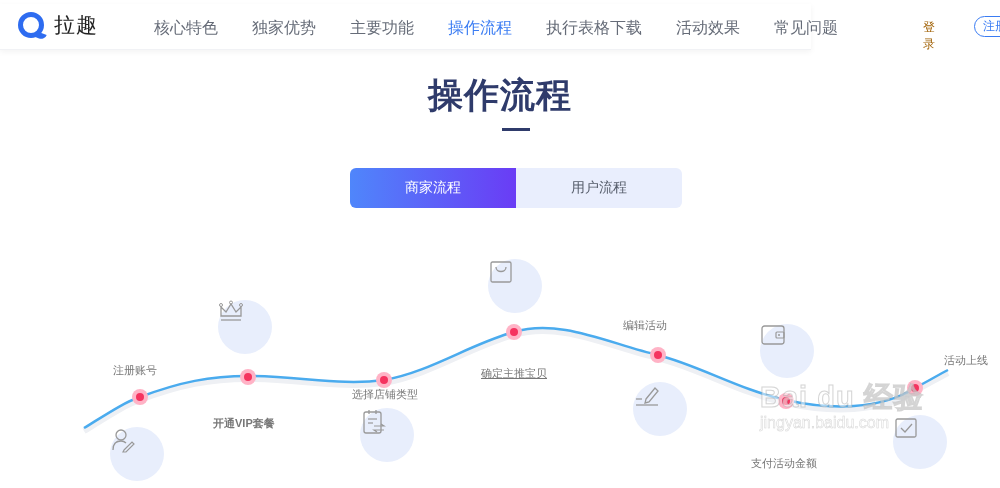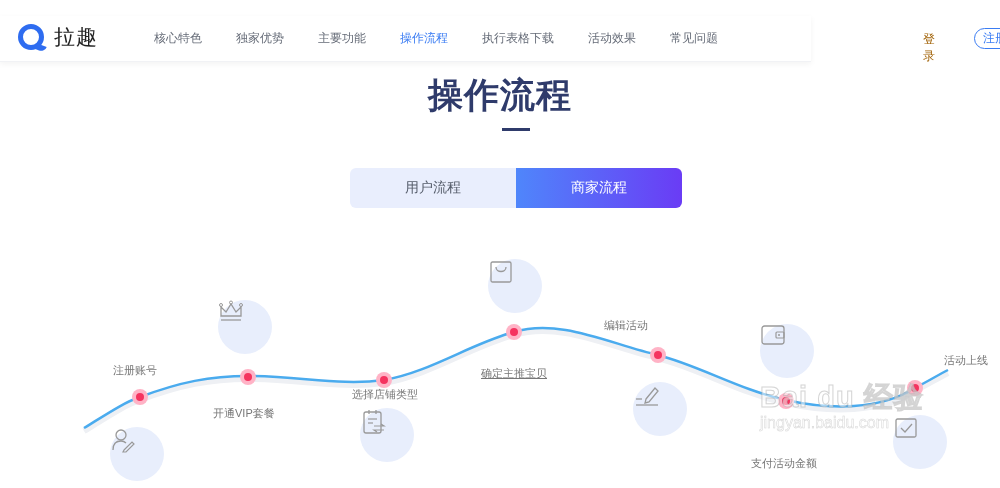--- a/index.html
+++ b/index.html
@@ -1,23 +1,23 @@
 <!DOCTYPE html>
 <html><head>
   <meta charset="utf-8">
   <style>
     * { box-sizing: border-box; margin: 0; padding: 0; }
     html, body { width: 1000px; height: 488px; overflow: hidden; background: #fff; font-family: "Liberation Sans", "DejaVu Sans", sans-serif; }
-    .nav { position: absolute; top: 16px; left: 0; width: 811px; height: 46px; background: #fff; box-shadow: 0 2px 6px rgba(0,0,0,0.05); border-bottom: 1px solid #f1f2f5; }
+    .nav { position: absolute; top: 4px; left: 0; width: 811px; height: 46px; background: #fff; box-shadow: 0 2px 6px rgba(0,0,0,0.05); border-bottom: 1px solid #f1f2f5; }
     .logo { position: absolute; left: 18px; top: 8px; display: flex; align-items: center; }
     .logo-ring { width: 26px; height: 26px; border-radius: 50%; border: 5px solid #2e6cf0; position: relative; }
     .logo-ring::after { content: ""; position: absolute; right: -7px; bottom: -6px; width: 10px; height: 6px; background: #2e6cf0; border-radius: 0 0 6px 0; transform: rotate(20deg); }
     .logo-text { margin-left: 10px; font-size: 21px; color: #222; letter-spacing: 1px; line-height: 22px; position: relative; }
     .nav-items { position: absolute; left: 154px; top: 14px; display: flex; }
-    .nav-item { font-size: 12px; color: #666c78; margin-right: 34px; white-space: nowrap; cursor: pointer; }
+    .nav-item { font-size: 16px; color: #666c78; margin-right: 34px; white-space: nowrap; cursor: pointer; }
     .nav-item.active { color: #3a7cf3; }
     .login { position: absolute; left: 923px; top: 15px; font-size: 12px; color: #a16207; cursor: pointer; }
     .register { position: absolute; left: 974px; top: 12px; width: 60px; height: 21px; border: 1px solid #3a7cf3; border-radius: 11px; color: #3a7cf3; font-size: 12px; line-height: 19px; padding-left: 8px; cursor: pointer; }
 
     .title { position: absolute; top: 72px; left: 0; width: 1000px; text-align: center; font-size: 35px; font-weight: bold; color: #2f3b6b; letter-spacing: 1px; }
     .title-bar { position: absolute; top: 128px; left: 502px; width: 28px; height: 3px; background: #2f3b6b; }
 
     .tabs { position: absolute; top: 168px; left: 350px; width: 332px; height: 40px; display: flex; border-radius: 6px; overflow: hidden; }
     .tab { flex: 1; display: flex; align-items: center; justify-content: center; font-size: 14px; cursor: pointer; }
     .tab.user { background: #e9eefd; color: #555c6a; }
@@ -52,22 +52,22 @@
     <span class="nav-item">常见问题</span>
   </div>
   <span class="login">登录</span>
   <span class="register">注册</span>
 </div>
 
 <div class="title">操作流程</div>
 <div class="title-bar"></div>
 
 <div class="tabs">
+  <div class="tab merchant">商家流程</div>
   <div class="tab user">用户流程</div>
-  <div class="tab merchant">商家流程</div>
 </div>
 
 <div class="flow">
   <svg width="1000" height="248" viewBox="0 0 1000 248">
     <path d="M84,188 C110,172 125,162 140,157 C180,142 210,136 248,136 C300,136 340,146 384,140 C430,132 470,104 514,92 C560,78 610,104 658,115 C700,126 740,150 786,160 C830,170 880,170 915,148 C930,140 940,134 948,130" fill="none" stroke="#eef0f4" stroke-width="6" transform="translate(0,3)"></path>
     <path d="M84,188 C110,172 125,162 140,157 C180,142 210,136 248,136 C300,136 340,146 384,140 C430,132 470,104 514,92 C560,78 610,104 658,115 C700,126 740,150 786,160 C830,170 880,170 915,148 C930,140 940,134 948,130" fill="none" stroke="#4aabee" stroke-width="2.5"></path>
   </svg>
 
   <div class="icon-circle" style="left:110px;top:187px;">
     <svg width="26" height="26" viewBox="0 0 26 26">
@@ -81,21 +81,21 @@
 
   <div class="icon-circle" style="left:218px;top:60px;">
     <svg width="26" height="24" viewBox="0 0 26 24">
       <path d="M3,16 L3,7 L8,12 L13,4 L18,12 L23,7 L23,16 Z" fill="none" stroke="#999" stroke-width="1.3"></path>
       <circle cx="3" cy="5" r="1.5" fill="none" stroke="#999"></circle>
       <circle cx="13" cy="2.5" r="1.5" fill="none" stroke="#999"></circle>
       <circle cx="23" cy="5" r="1.5" fill="none" stroke="#999"></circle>
       <line x1="3" y1="20" x2="23" y2="20" stroke="#999" stroke-width="1.3"></line>
     </svg>
   </div>
-  <div class="step-label" style="left:213px;top:166px;">开通VIP套餐</div>
+  <div class="step-label" style="left:213px;top:176px;font-weight:bold;">开通VIP套餐</div>
   <div class="dot" style="left:240px;top:129px;"></div>
 
   <div class="icon-circle" style="left:360px;top:168px;">
     <svg width="26" height="28" viewBox="0 0 26 28">
       <rect x="4" y="4" width="17" height="21" rx="2" fill="none" stroke="#999" stroke-width="1.3"></rect>
       <line x1="9" y1="2" x2="9" y2="6" stroke="#999" stroke-width="1.3"></line>
       <line x1="16" y1="2" x2="16" y2="6" stroke="#999" stroke-width="1.3"></line>
       <line x1="8" y1="11" x2="17" y2="11" stroke="#999" stroke-width="1.2"></line>
       <line x1="8" y1="15" x2="13" y2="15" stroke="#999" stroke-width="1.2"></line>
       <path d="M14,18 L24,18 L21,16" fill="none" stroke="#999" stroke-width="1.2"></path>
@@ -114,21 +114,21 @@
   <div class="step-label" style="left:481px;top:126px;text-decoration:underline;">确定主推宝贝</div>
   <div class="dot" style="left:506px;top:84px;"></div>
 
   <div class="icon-circle" style="left:633px;top:142px;">
     <svg width="28" height="26" viewBox="0 0 28 26">
       <path d="M13,17 L22,6 L25,9 L16,20 L12,21 Z" fill="none" stroke="#999" stroke-width="1.3"></path>
       <line x1="3" y1="17" x2="9" y2="17" stroke="#999" stroke-width="1.3"></line>
       <line x1="3" y1="23" x2="25" y2="23" stroke="#999" stroke-width="1.3"></line>
     </svg>
   </div>
-  <div class="step-label" style="left:604px;top:78px;">编辑活动</div>
+  <div class="step-label" style="left:623px;top:78px;">编辑活动</div>
   <div class="dot" style="left:650px;top:107px;"></div>
 
   <div class="icon-circle" style="left:760px;top:84px;">
     <svg width="26" height="22" viewBox="0 0 26 22">
       <rect x="2" y="2" width="22" height="18" rx="2.5" fill="none" stroke="#999" stroke-width="1.3"></rect>
       <rect x="16" y="8" width="8" height="6" rx="1" fill="none" stroke="#999" stroke-width="1.2"></rect>
       <circle cx="19" cy="11" r="1" fill="#999"></circle>
     </svg>
   </div>
   <div class="step-label" style="left:751px;top:189px;margin-top:27px;">支付活动金额</div>

